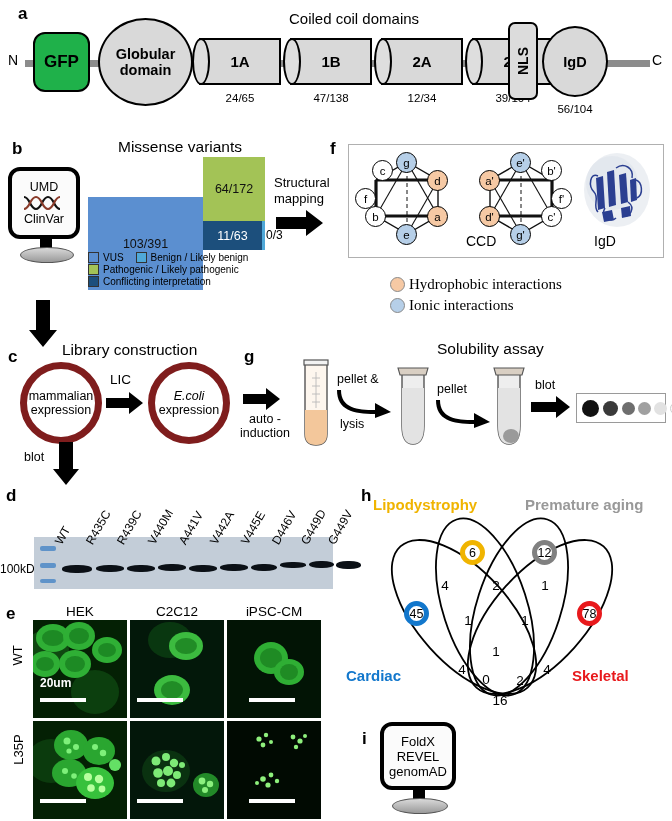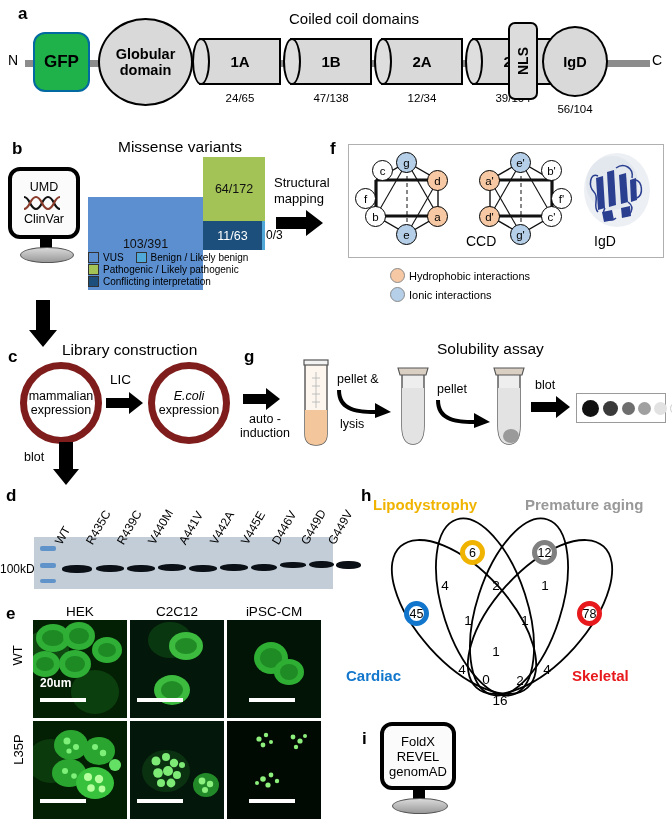--- a/index.html
+++ b/index.html
@@ -21,21 +21,21 @@
   .ctr { display:flex; align-items:center; justify-content:center; text-align:center; }
   .backbone { background:#8c8c8c; height:7px; position:absolute; }
 
   
   .cyl { position:absolute; border:2px solid #000; background:#d9d9d9; border-radius: 0; }
   .cyl .body { position:absolute; inset:0; display:flex; align-items:center; justify-content:center;
                font-weight:bold; font-size:15px; }
   .cap { position:absolute; border:2px solid #000; background:#dedede; border-radius:50%;
          top:-2px; bottom:-2px; }
   .ellipse { position:absolute; border:2px solid #000; background:#d9d9d9; border-radius:50%; }
-  .gfpbox { position:absolute; background:#1fb14a; border:2px solid #0369a1; border-radius:12px;
+  .gfpbox { position:absolute; background:#1fb14a; border:2px solid #000000; border-radius:12px;
             display:flex; align-items:center; justify-content:center; font-weight:bold; font-size:17px; }
   .nlsbox { position:absolute; background:#dcdcdc; border:2px solid #000; border-radius:7px; }
   .nlsbox span { position:absolute; left:50%; top:50%; transform:translate(-50%,-50%) rotate(-90deg);
                  font-weight:bold; font-size:14px; white-space:nowrap; }
   .ratio { position:absolute; font-size:11.5px; text-align:center; }
 
   
   .monitor { position:absolute; }
   .mon-screen { position:absolute; left:0; top:0; border:4px solid #000; border-radius:12px;
                 background:#fbfbfb; display:flex; flex-direction:column; align-items:center;
@@ -301,21 +301,21 @@
     <g fill="none" stroke="#2b3f91" stroke-width="1.5">
       <path d="M20,26 C12,22 10,36 16,42 C22,48 14,56 20,62"></path>
       <path d="M38,18 C46,12 56,18 54,28"></path>
       <path d="M50,52 C58,58 52,68 44,66"></path>
       <path d="M27,58 C22,66 32,74 38,68"></path>
       <path d="M59,48 C66,44 64,32 58,30"></path>
     </g>
   </svg>
   <div class="abs" style="left:594px;top:233px;font-size:14px;">IgD</div>
 
-  <div class="abs" style="left:390px;top:268px;font-size:11px;">
+  <div class="abs" style="left:390px;top:276px;font-size:15px;font-family:Liberation Serif, serif;">
     <div class="legend-row" style="margin-bottom:4px;">
       <span class="lg-dot" style="background:#f6c9a4;"></span>
       <span>Hydrophobic interactions</span>
     </div>
     <div class="legend-row">
       <span class="lg-dot" style="background:#b6cfe8;"></span>
       <span>Ionic interactions</span>
     </div>
   </div>
 

